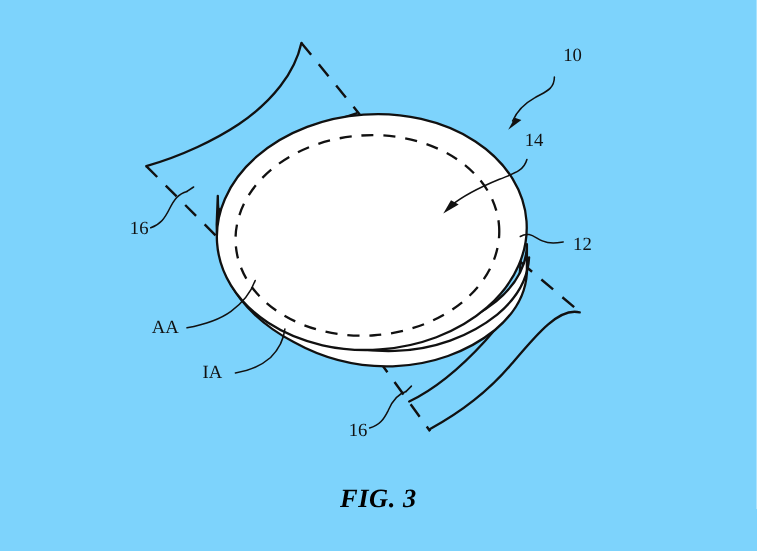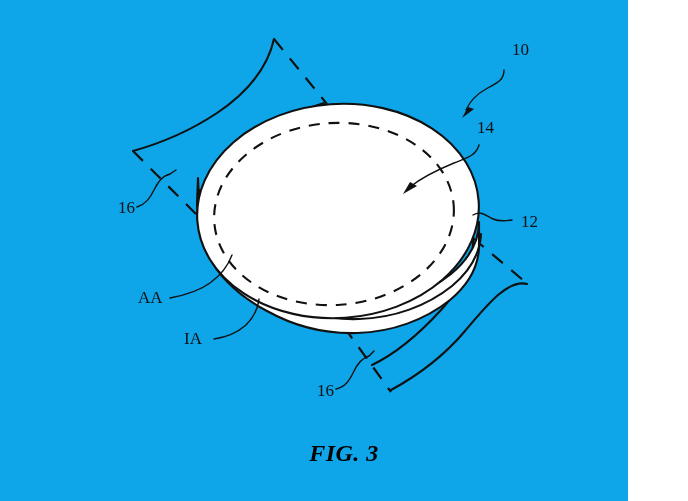--- a/index.html
+++ b/index.html
@@ -9,23 +9,23 @@
     background: #ffffff;
   }
   body {
     width: 688px;
     height: 501px;
     overflow: hidden;
     font-family: "Liberation Serif", serif;
   }
   #figure-root {
     position: relative;
-    width: 628px;
+    width: 688px;
     height: 501px;
-    background: #0ea5e9;
+    background: #7dd3fc;
   }
   #figure-svg {
     position: absolute;
     top: 0;
     left: 0;
     display: block;
   }
   .ref-label {
     font-family: "Liberation Serif", serif;
     font-size: 17px;

